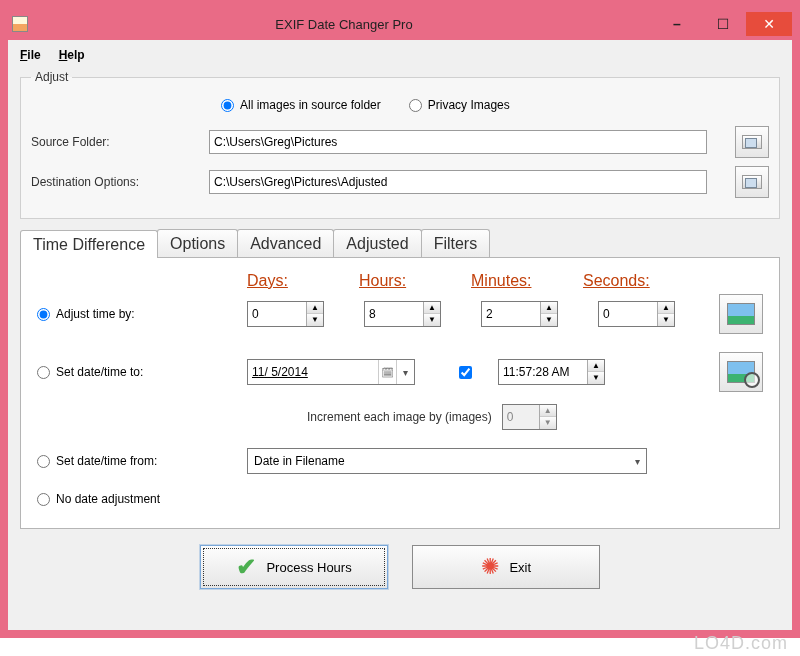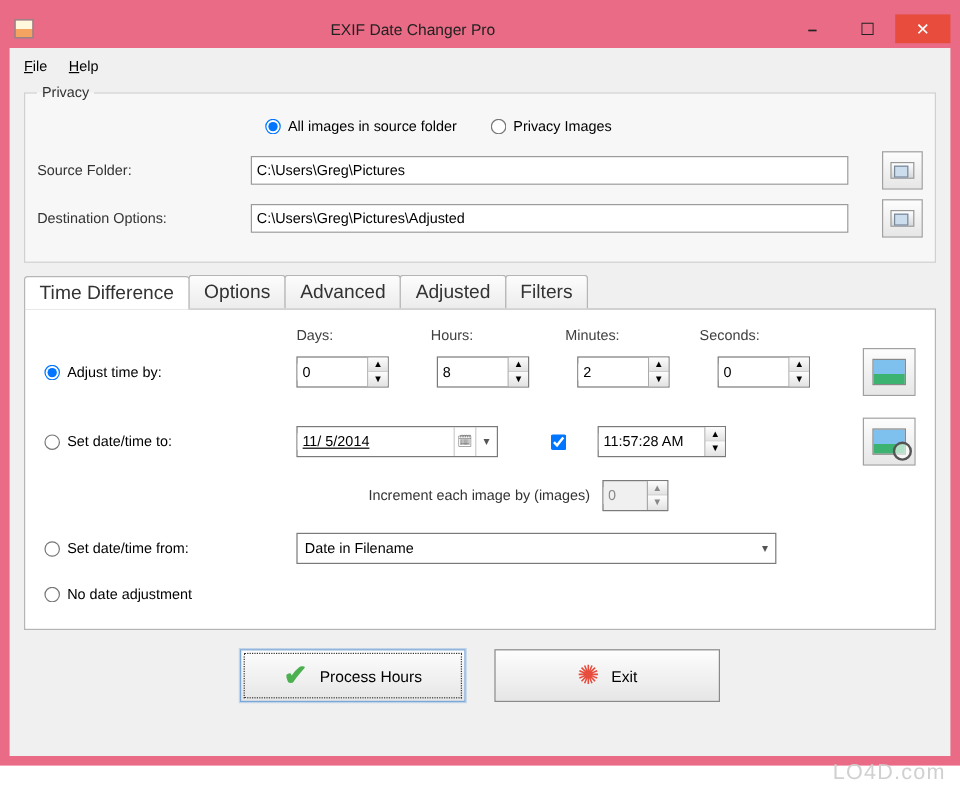--- a/index.html
+++ b/index.html
@@ -54,21 +54,21 @@
   width: 100%;
   height: calc(100% - 32px);
   padding: 4px 8px 8px 8px;
 }
 .menubar {
   display: flex;
   gap: 18px;
   padding: 4px 4px 8px 4px;
   font-size: 12px;
 }
-.menubar span { text-decoration: underline; text-decoration-color: transparent; }
+.menubar span { text-decoration: underline; text-decoration-color: transparent; font-weight: bold; }
 .menubar .menu-item { cursor: default; }
 .menubar .menu-item .ul { text-decoration: underline; }
 
 fieldset.photos {
   border: 1px solid #d0d0d0;
   background: #f7f7f7;
   margin: 0 4px 10px 4px;
   padding: 8px 10px 12px 10px;
 }
 fieldset.photos legend { font-size: 12px; padding: 0 4px; color: #333; }
@@ -142,21 +142,21 @@
   margin: 0 4px;
   padding: 14px 16px 18px 16px;
 }
 
 .headers-row {
   display: flex;
   margin-left: 210px;
   gap: 0;
   margin-bottom: 4px;
 }
-.headers-row div { width: 112px; font-size: 12px; color: #404040; }
+.headers-row div { width: 112px; font-size: 16px; color: #c2410c; text-decoration: underline; }
 
 .opt-row {
   display: flex;
   align-items: center;
   margin-bottom: 18px;
   gap: 10px;
 }
 .opt-row .radio-col { width: 200px; display: flex; align-items: center; gap: 6px; }
 
 .spinner {
@@ -293,21 +293,21 @@
   </div>
 
   <div class="client">
 
     <div class="menubar">
       <span class="menu-item"><span class="ul">F</span><span>ile</span></span>
       <span class="menu-item"><span class="ul">H</span><span>elp</span></span>
     </div>
 
     <fieldset class="photos">
-      <legend>Privacy</legend>
+      <legend>Adjust</legend>
 
       <div class="radio-row">
         <label class="radio">
           <input type="radio" name="scope" checked="" style="">
           <span>All images in source folder</span>
         </label>
         <label class="radio">
           <input type="radio" name="scope" style="">
           <span>Privacy Images</span>
         </label>

